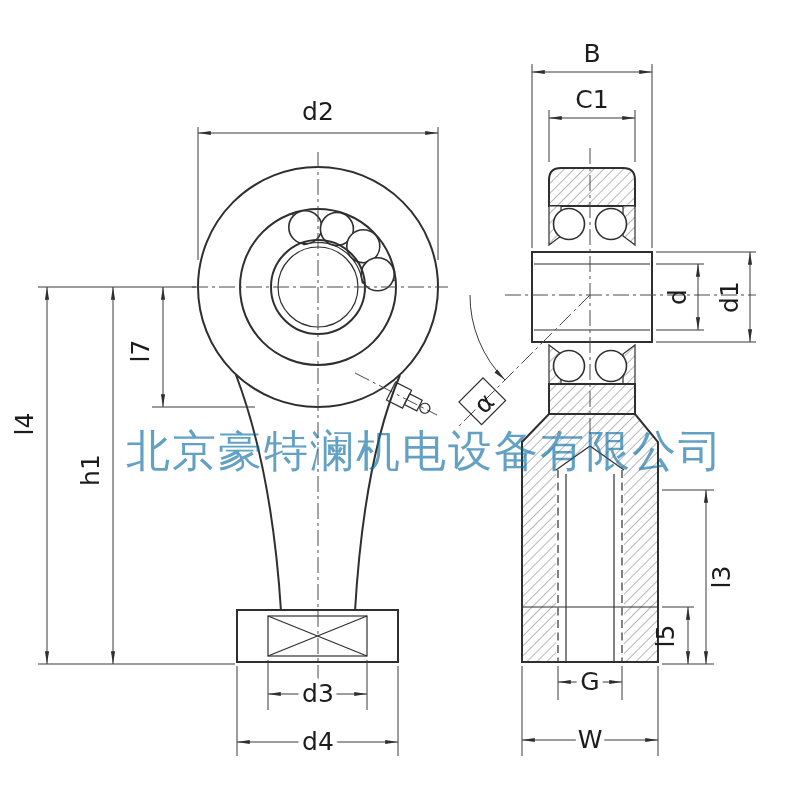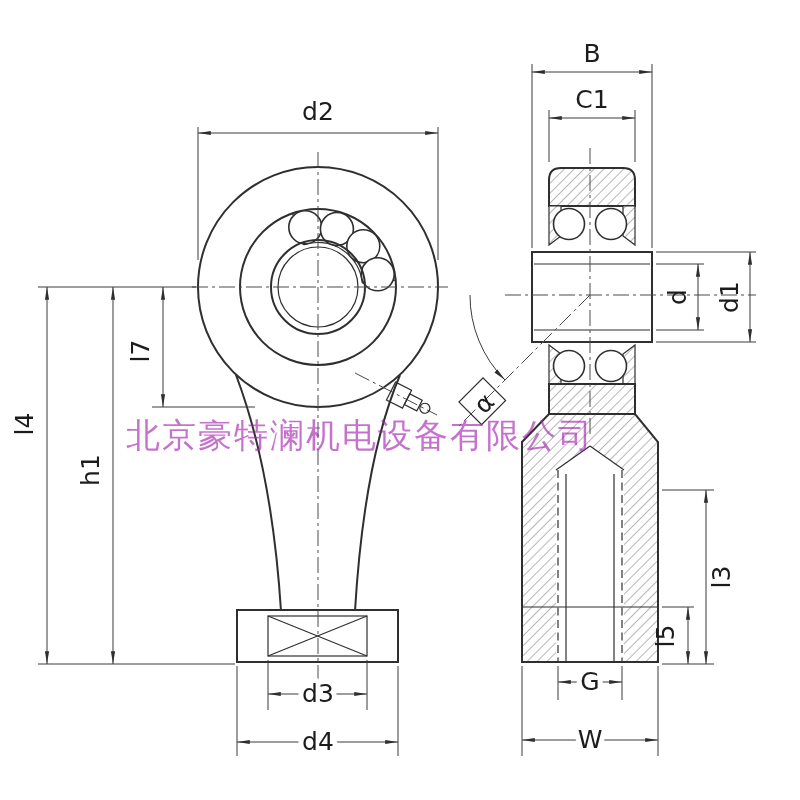--- a/index.html
+++ b/index.html
@@ -14,22 +14,22 @@
   .thin  { fill:none; stroke:#2f2f2f; stroke-width:1.2; }
   .ball  { fill:#ffffff; stroke:#2f2f2f; stroke-width:1.6; }
   .dim   { fill:none; stroke:#3a3a3a; stroke-width:1; }
   .cl    { fill:none; stroke:#4a4a4a; stroke-width:1; stroke-dasharray:16 4 3 4; }
   .hid   { fill:none; stroke:#2f2f2f; stroke-width:1.2; stroke-dasharray:8 4.5; }
   .wfill { fill:#ffffff; stroke:none; }
 
   text.lbl { font-family:"DejaVu Sans", sans-serif; font-size:25px; fill:#1c1c1c; }
   text.halo { paint-order:stroke; stroke:#ffffff; stroke-width:10px; stroke-linejoin:round; }
 
-  .watermark { position:absolute; left:126px; top:413px; font-size:34px; letter-spacing:2px;
-               color:#a21caf; opacity:0.62; white-space:nowrap; pointer-events:none; }
+  .watermark { position:absolute; left:126px; top:422px; font-size:44px; letter-spacing:2px;
+               color:#0369a1; opacity:0.62; white-space:nowrap; pointer-events:none; }
 </style>
 </head>
 <body>
 
 <div class="stage">
 <svg width="800" height="800" viewBox="0 0 800 800">
   <defs>
     <marker id="ar" viewBox="0 0 12 12" refX="11.5" refY="6" markerWidth="14" markerHeight="14" orient="auto-start-reverse">
       <path d="M0.5,4.2 L11.5,6 L0.5,7.8 Z" fill="#2f2f2f"></path>
     </marker>

